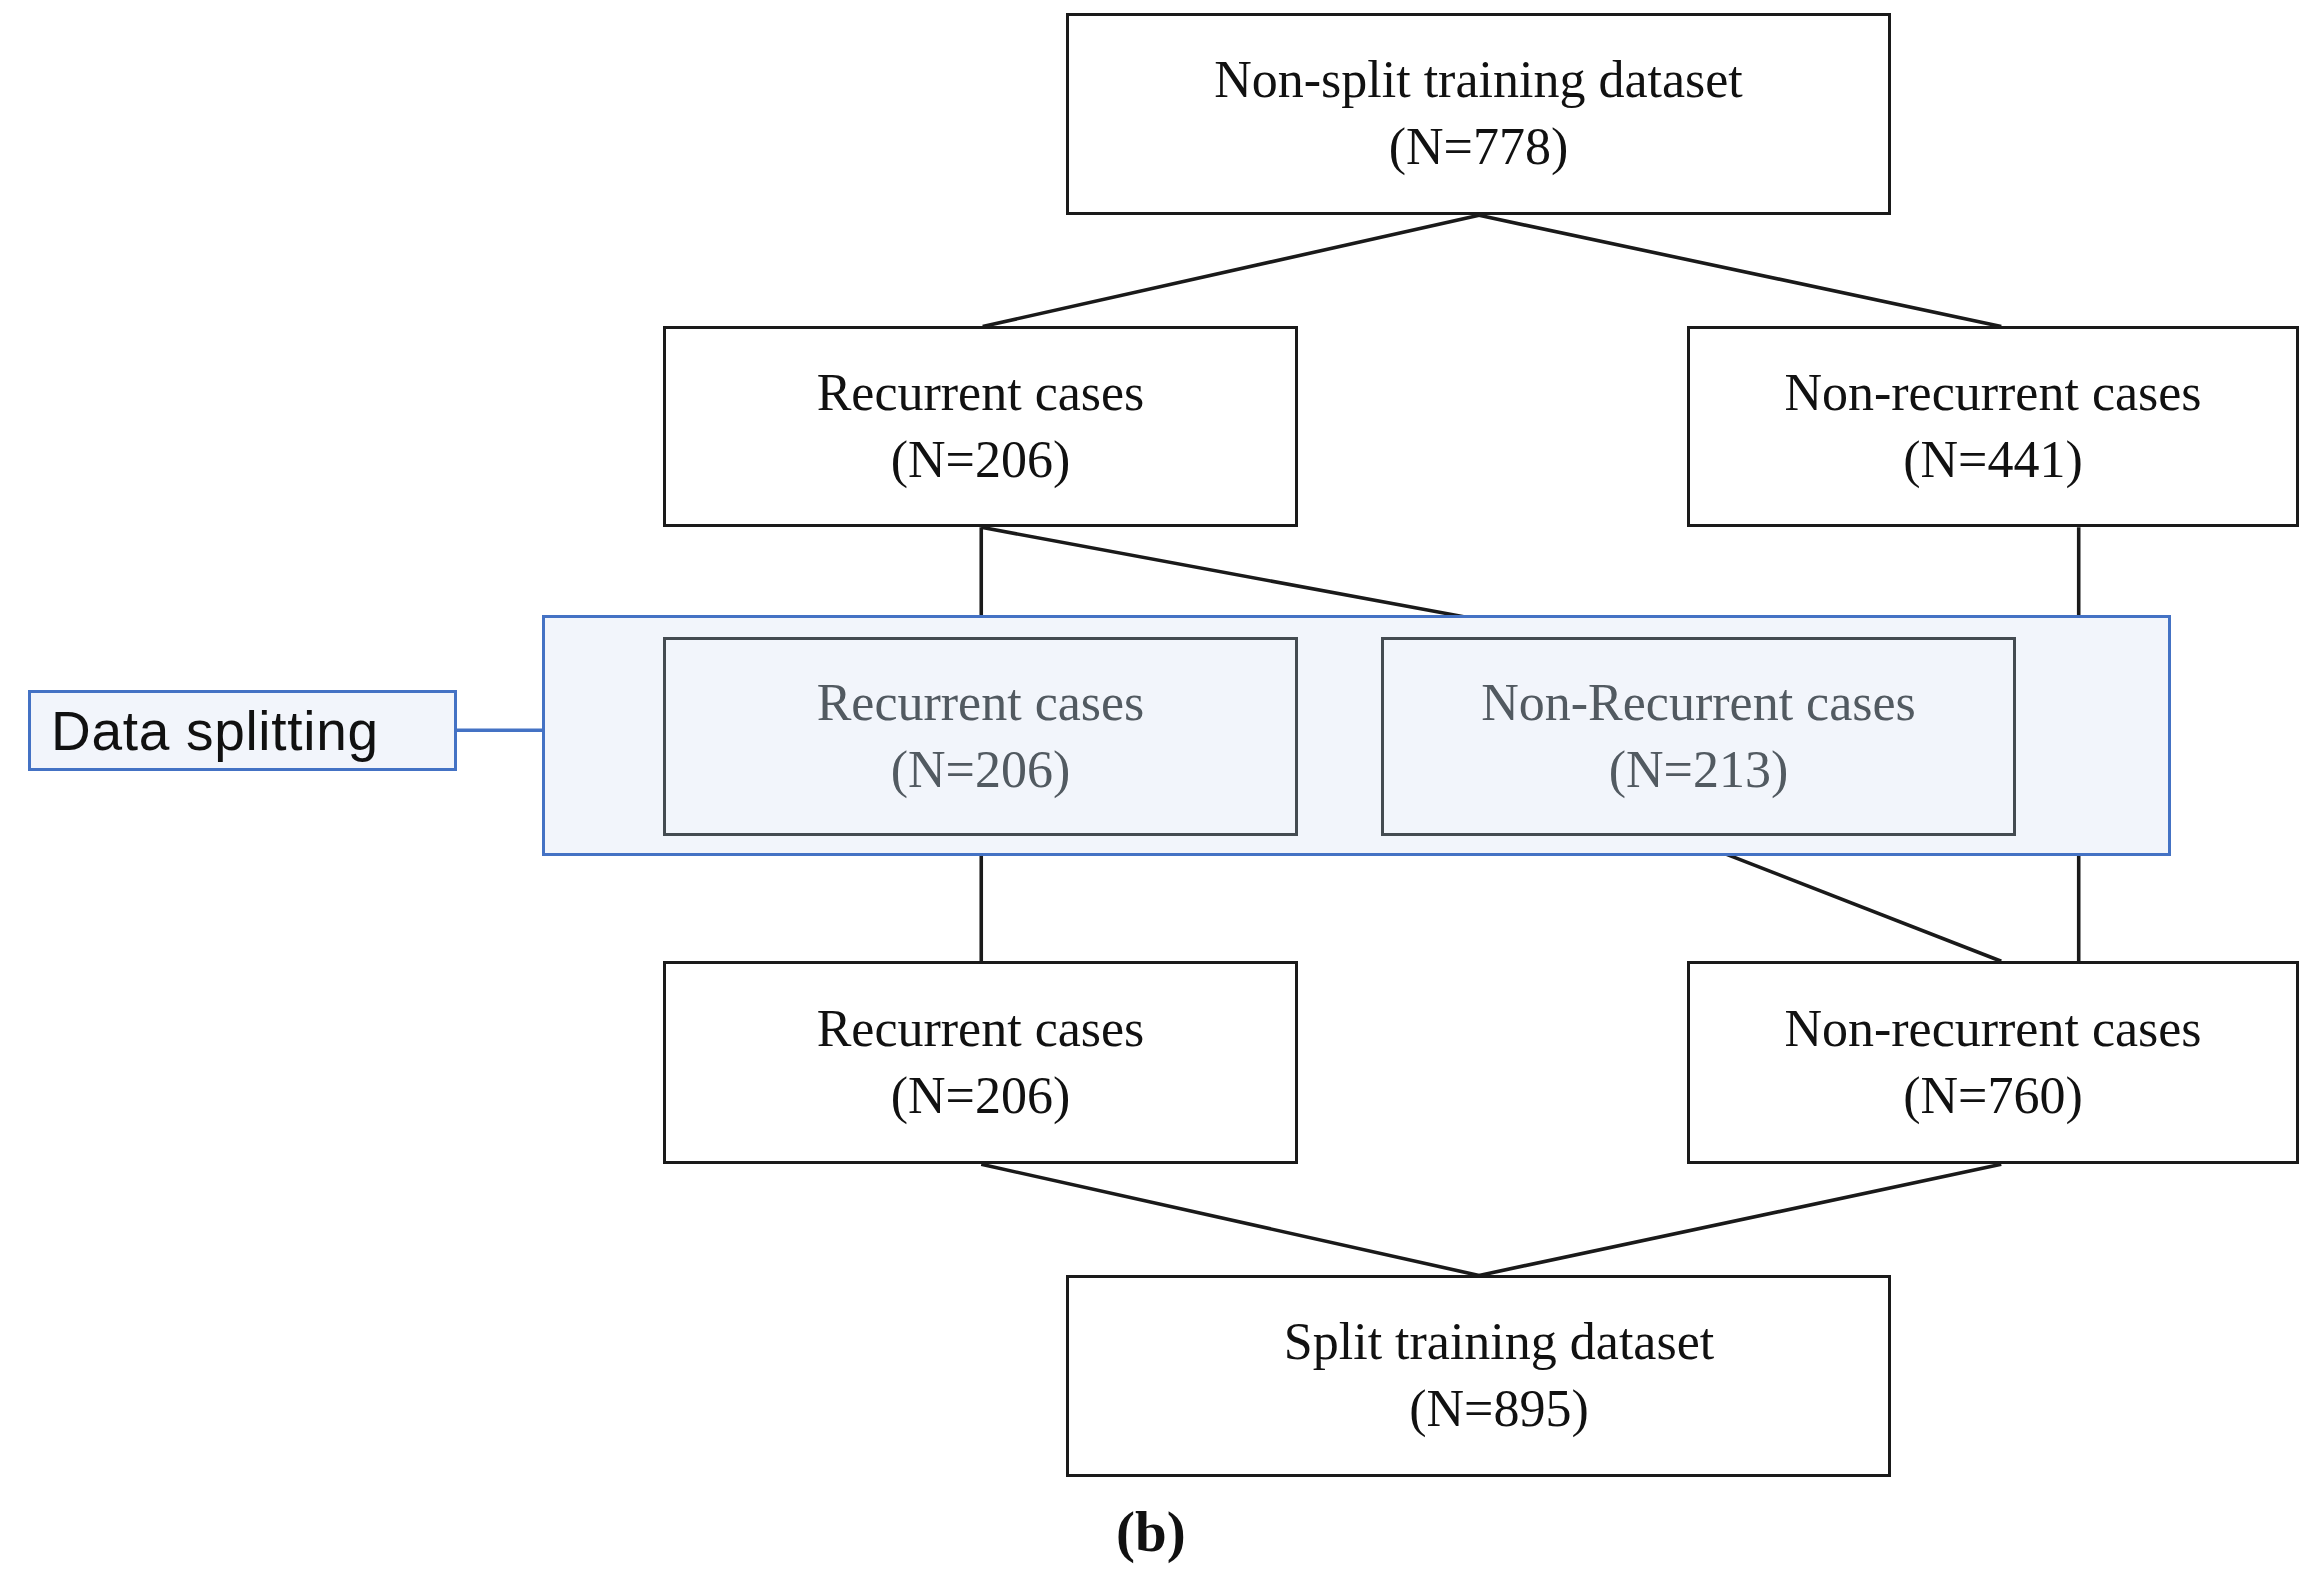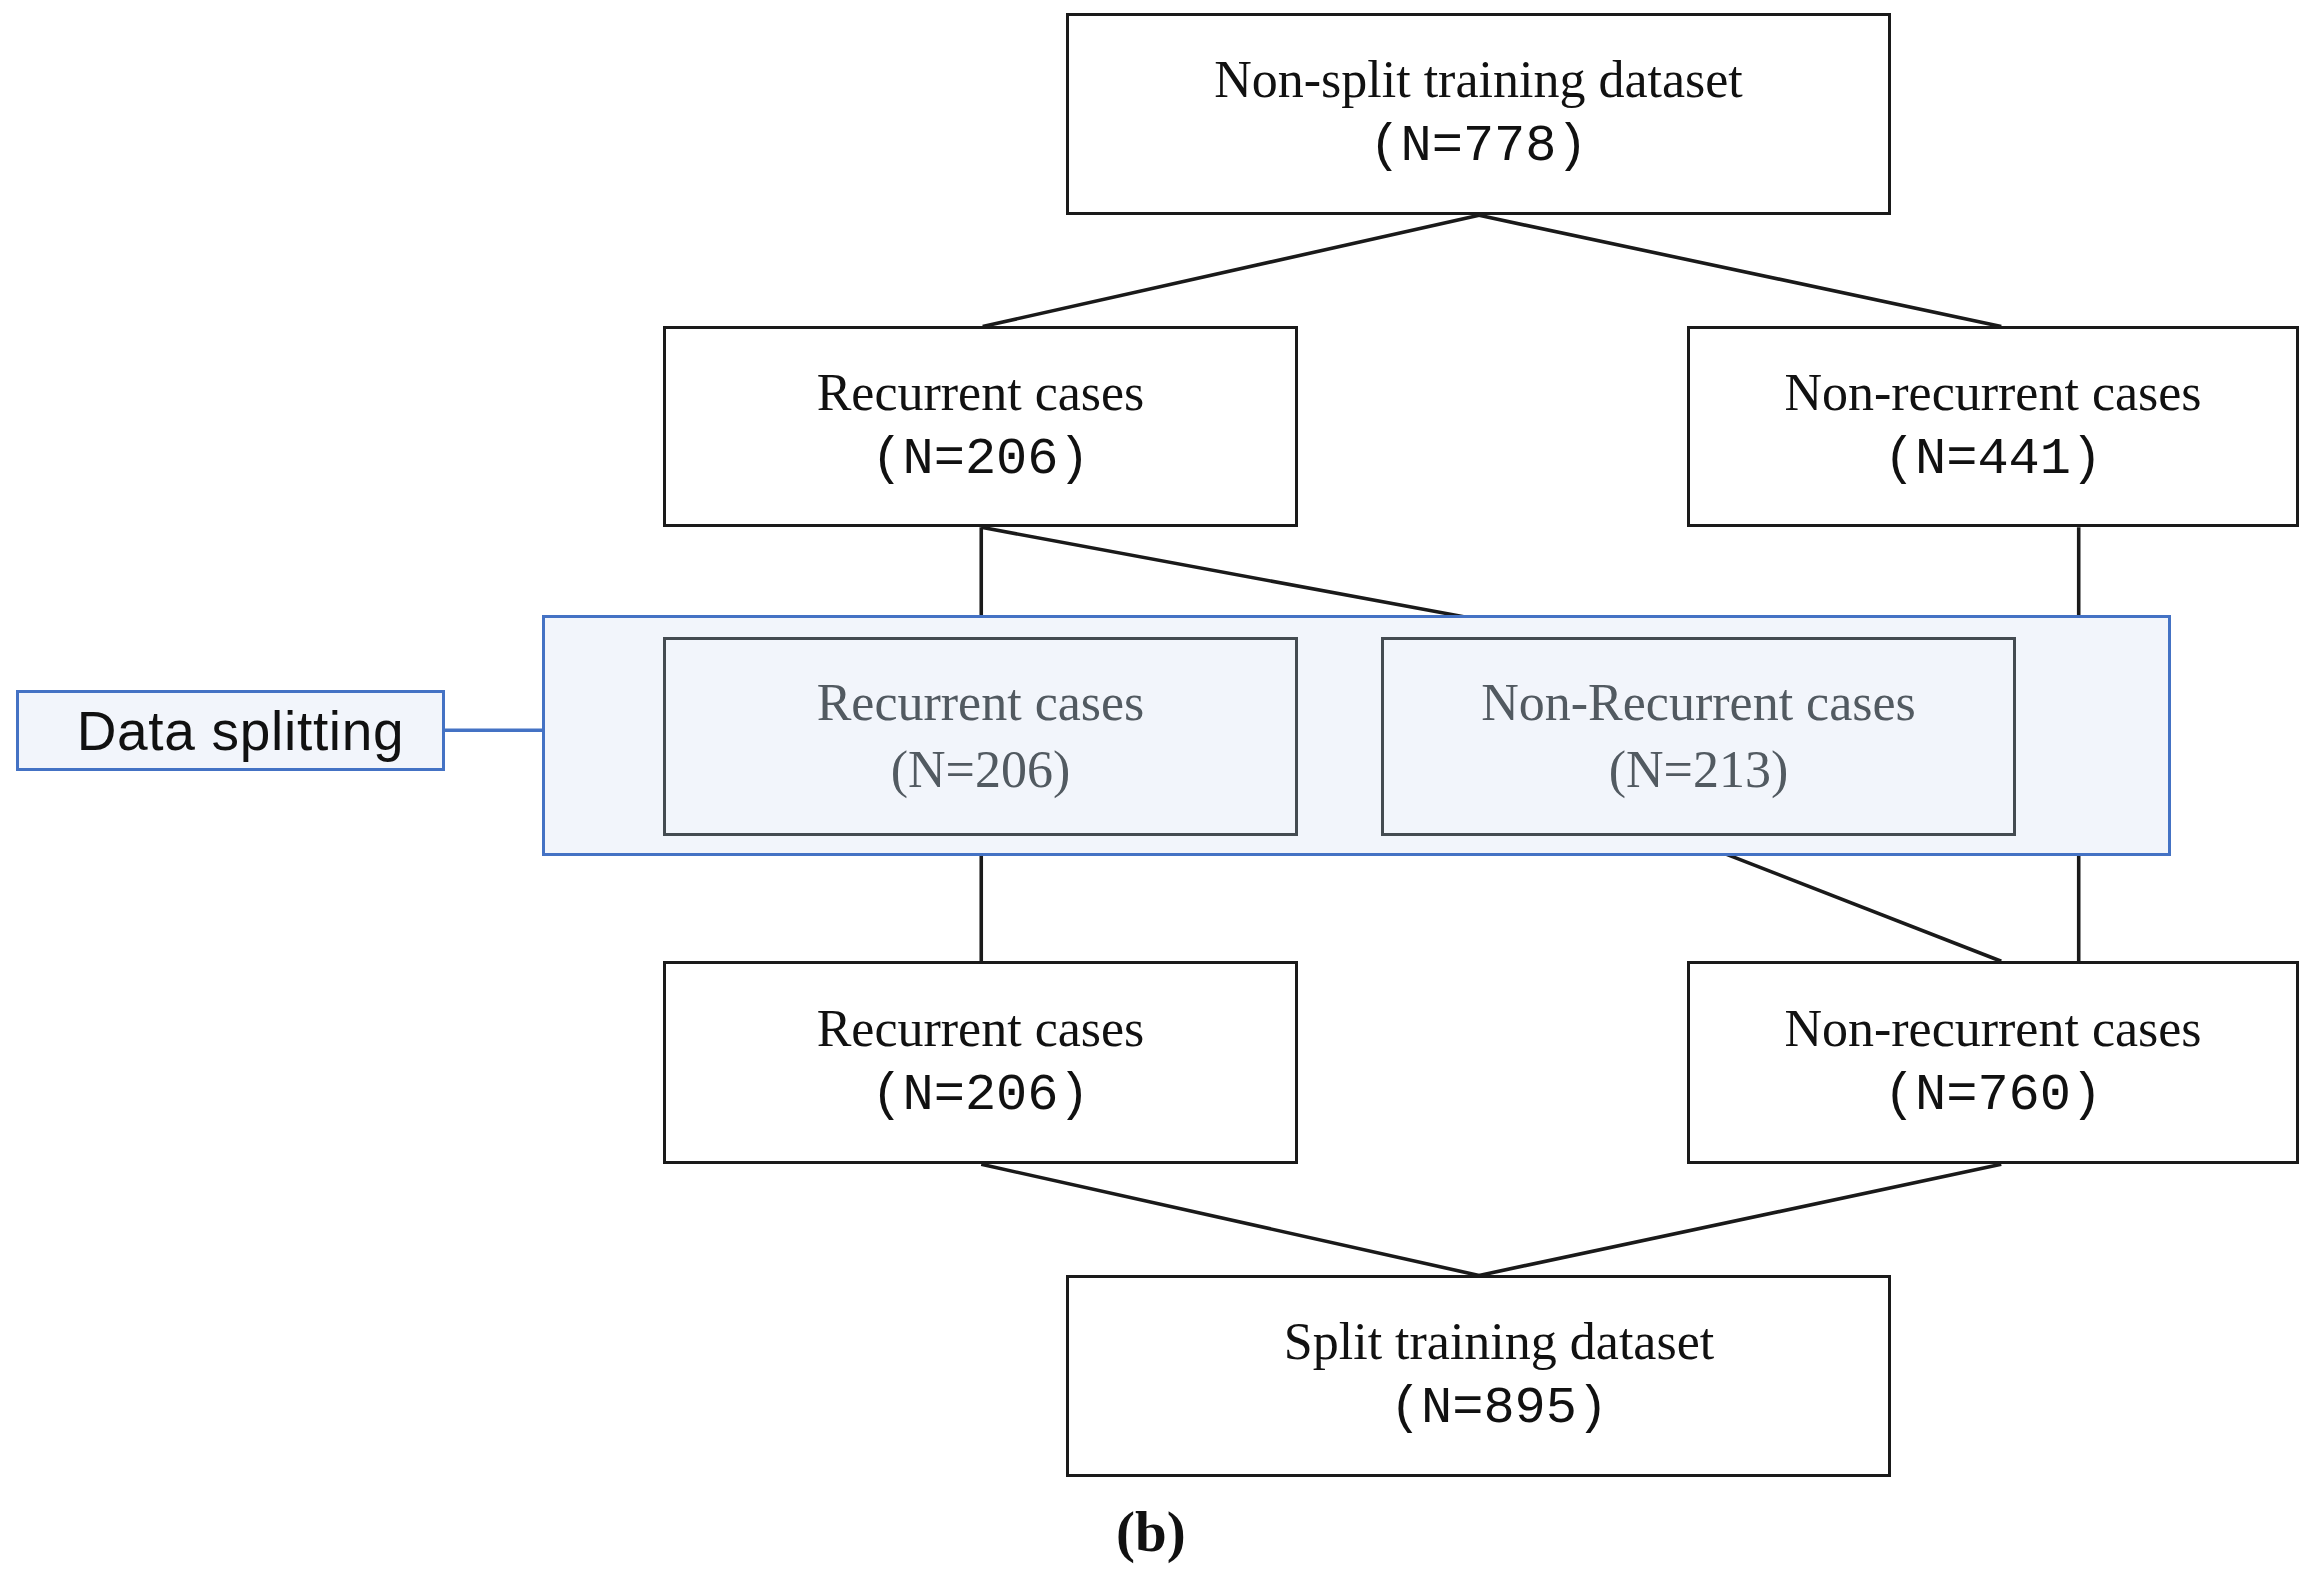--- a/index.html
+++ b/index.html
@@ -31,21 +31,21 @@
     flex-direction: column;
     align-items: center;
     justify-content: center;
     color: #111111;
     font-family: "Liberation Serif", "DejaVu Serif", serif;
     font-size: 52px;
     line-height: 1.28;
     text-align: center;
     z-index: 3;
   }
-  .node-box .ln2 { display: block; font-family: Liberation Mono, monospace; }
+  .node-box .ln2 { display: block; }
 
   .band {
     position: absolute;
     box-sizing: border-box;
     background: #f2f5fb;
     border: 3.6px solid #4472c4;
     z-index: 2;
   }
   .inner-box {
     position: absolute;
@@ -135,21 +135,21 @@
   <div class="inner-box" style="left:663px; top:637px; width:635px; height:199px;">
     <span>Recurrent cases</span>
     <span class="ln2">(N=206)</span>
   </div>
 
   <div class="inner-box" style="left:1381px; top:637px; width:635px; height:199px;">
     <span>Non-Recurrent cases</span>
     <span class="ln2">(N=213)</span>
   </div>
 
-  <div class="tag-box" style="left:16px; top:690px; width:429px; height:81px;justify-content:center;">
+  <div class="tag-box" style="left:28px; top:690px; width:429px; height:81px;">
     <span>Data splitting</span>
   </div>
 
   <div class="node-box" style="left:663px; top:961px; width:635px; height:203px;">
     <span>Recurrent cases</span>
     <span class="ln2">(N=206)</span>
   </div>
 
   <div class="node-box" style="left:1687px; top:961px; width:612px; height:203px;">
     <span>Non-recurrent cases</span>

